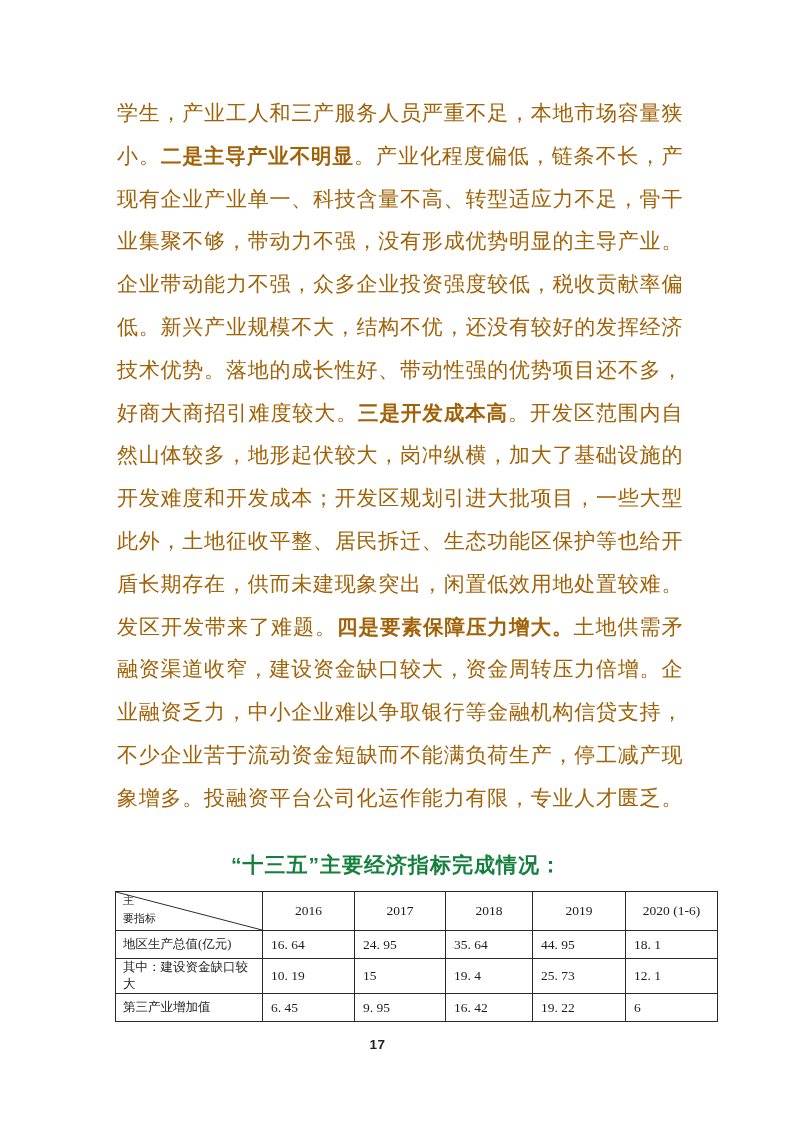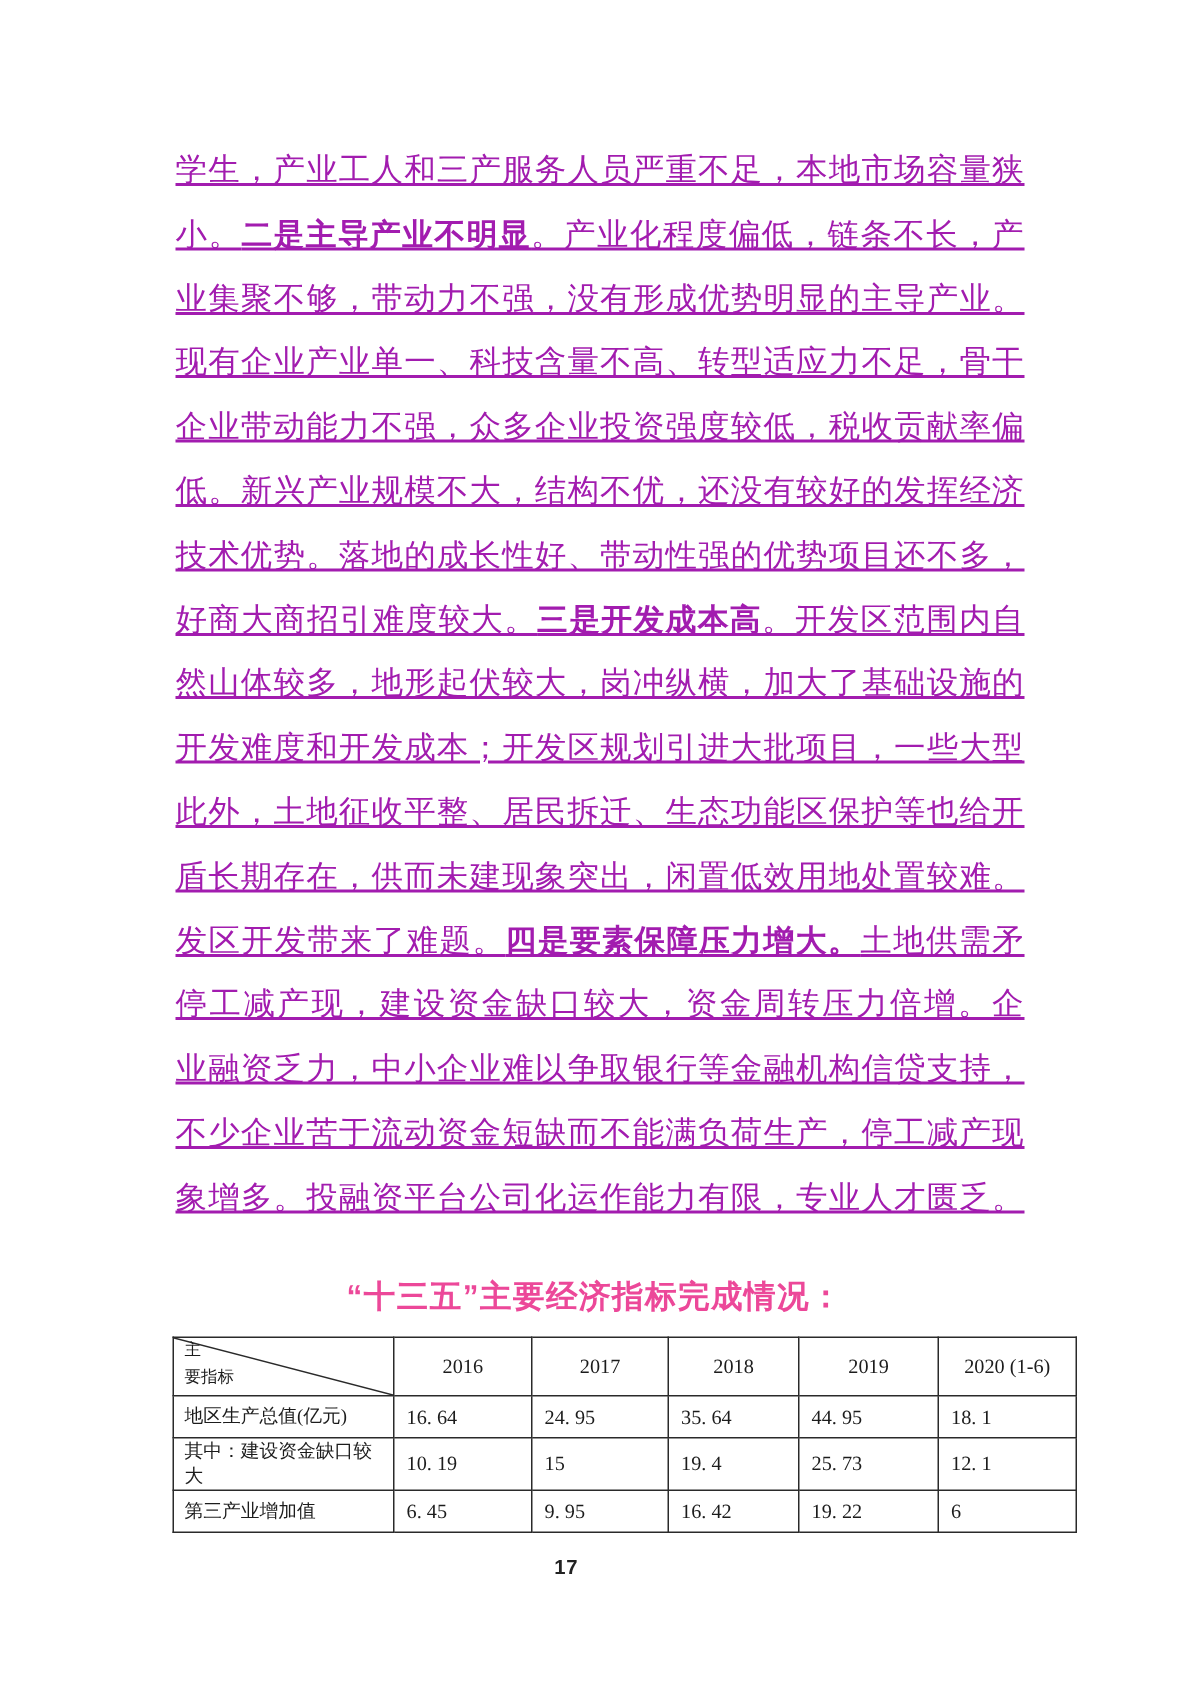--- a/index.html
+++ b/index.html
@@ -5,33 +5,33 @@
   html,body { margin:0; padding:0; background:#ffffff; }
   .page {
     position:relative; width:793px; height:1122px; background:#ffffff;
     font-family:"Liberation Serif","DejaVu Serif",serif; color:#1c1c1c;
     overflow:hidden; margin:0 auto;
   }
   .body-text { position:absolute; left:117px; top:92px; width:566px; }
   .tline {
     height:42.8px; line-height:42.8px; font-size:21px;
     text-align:justify; text-align-last:justify; text-justify:inter-character;
-    letter-spacing:0.6px; white-space:nowrap; color:#a21caf;text-decoration:underline;
+    letter-spacing:0.6px; white-space:nowrap; color:#a16207;
   }
   .bold-run {
     font-weight:700;
     font-family:"Liberation Sans","DejaVu Sans",sans-serif;
     font-size:20.5px;
     margin-top:44px;
   }
   .table-title {
     position:absolute; left:0; top:851px; width:793px;
     text-align:center; font-size:21px; line-height:27px; font-weight:700;
     font-family:"Liberation Sans","DejaVu Sans",sans-serif;
-    letter-spacing:1px; color:#ec4899;
+    letter-spacing:1px; color:#15803d;
   }
   table.econ { 
     position:absolute; left:115px; top:891px; width:602px;
     border-collapse:collapse; table-layout:fixed; font-size:13px; color:#1c1c1c;
   }
   table.econ td { border:1px solid #2a2a2a; overflow:hidden; }
   td.corner { position:relative; padding:0; height:38px; }
   .corner-svg { position:absolute; left:0; top:0; width:100%; height:100%; display:block; }
   .corner-top  { position:absolute; left:7px; top:2px;  font-size:11px; line-height:13px; }
   .corner-bot  { position:absolute; left:7px; top:20px; font-size:11px; line-height:13px; }
@@ -46,32 +46,32 @@
   }
 </style>
 </head>
 <body>
 
 <div class="page">
 
   <div class="body-text">
     <div class="tline">学生，产业工人和三产服务人员严重不足，本地市场容量狭</div>
     <div class="tline"><span>小。</span><span class="bold-run">二是主导产业不明显</span><span>。产业化程度偏低，链条不长，产</span></div>
+    <div class="tline">现有企业产业单一、科技含量不高、转型适应力不足，骨干</div>
     <div class="tline">业集聚不够，带动力不强，没有形成优势明显的主导产业。</div>
-    <div class="tline">现有企业产业单一、科技含量不高、转型适应力不足，骨干</div>
     <div class="tline">企业带动能力不强，众多企业投资强度较低，税收贡献率偏</div>
     <div class="tline">低。新兴产业规模不大，结构不优，还没有较好的发挥经济</div>
     <div class="tline">技术优势。落地的成长性好、带动性强的优势项目还不多，</div>
     <div class="tline"><span>好商大商招引难度较大。</span><span class="bold-run">三是开发成本高</span><span>。开发区范围内自</span></div>
     <div class="tline">然山体较多，地形起伏较大，岗冲纵横，加大了基础设施的</div>
     <div class="tline">开发难度和开发成本；开发区规划引进大批项目，一些大型</div>
     <div class="tline">此外，土地征收平整、居民拆迁、生态功能区保护等也给开</div>
     <div class="tline">盾长期存在，供而未建现象突出，闲置低效用地处置较难。</div>
     <div class="tline"><span>发区开发带来了难题。</span><span class="bold-run">四是要素保障压力增大。</span><span>土地供需矛</span></div>
-    <div class="tline">停工减产现，建设资金缺口较大，资金周转压力倍增。企</div>
+    <div class="tline">融资渠道收窄，建设资金缺口较大，资金周转压力倍增。企</div>
     <div class="tline">业融资乏力，中小企业难以争取银行等金融机构信贷支持，</div>
     <div class="tline">不少企业苦于流动资金短缺而不能满负荷生产，停工减产现</div>
     <div class="tline">象增多。投融资平台公司化运作能力有限，专业人才匮乏。</div>
   </div>
 
   <div class="table-title">“十三五”主要经济指标完成情况：</div>
 
   <table class="econ">
     <colgroup>
       <col style="width:147px">

